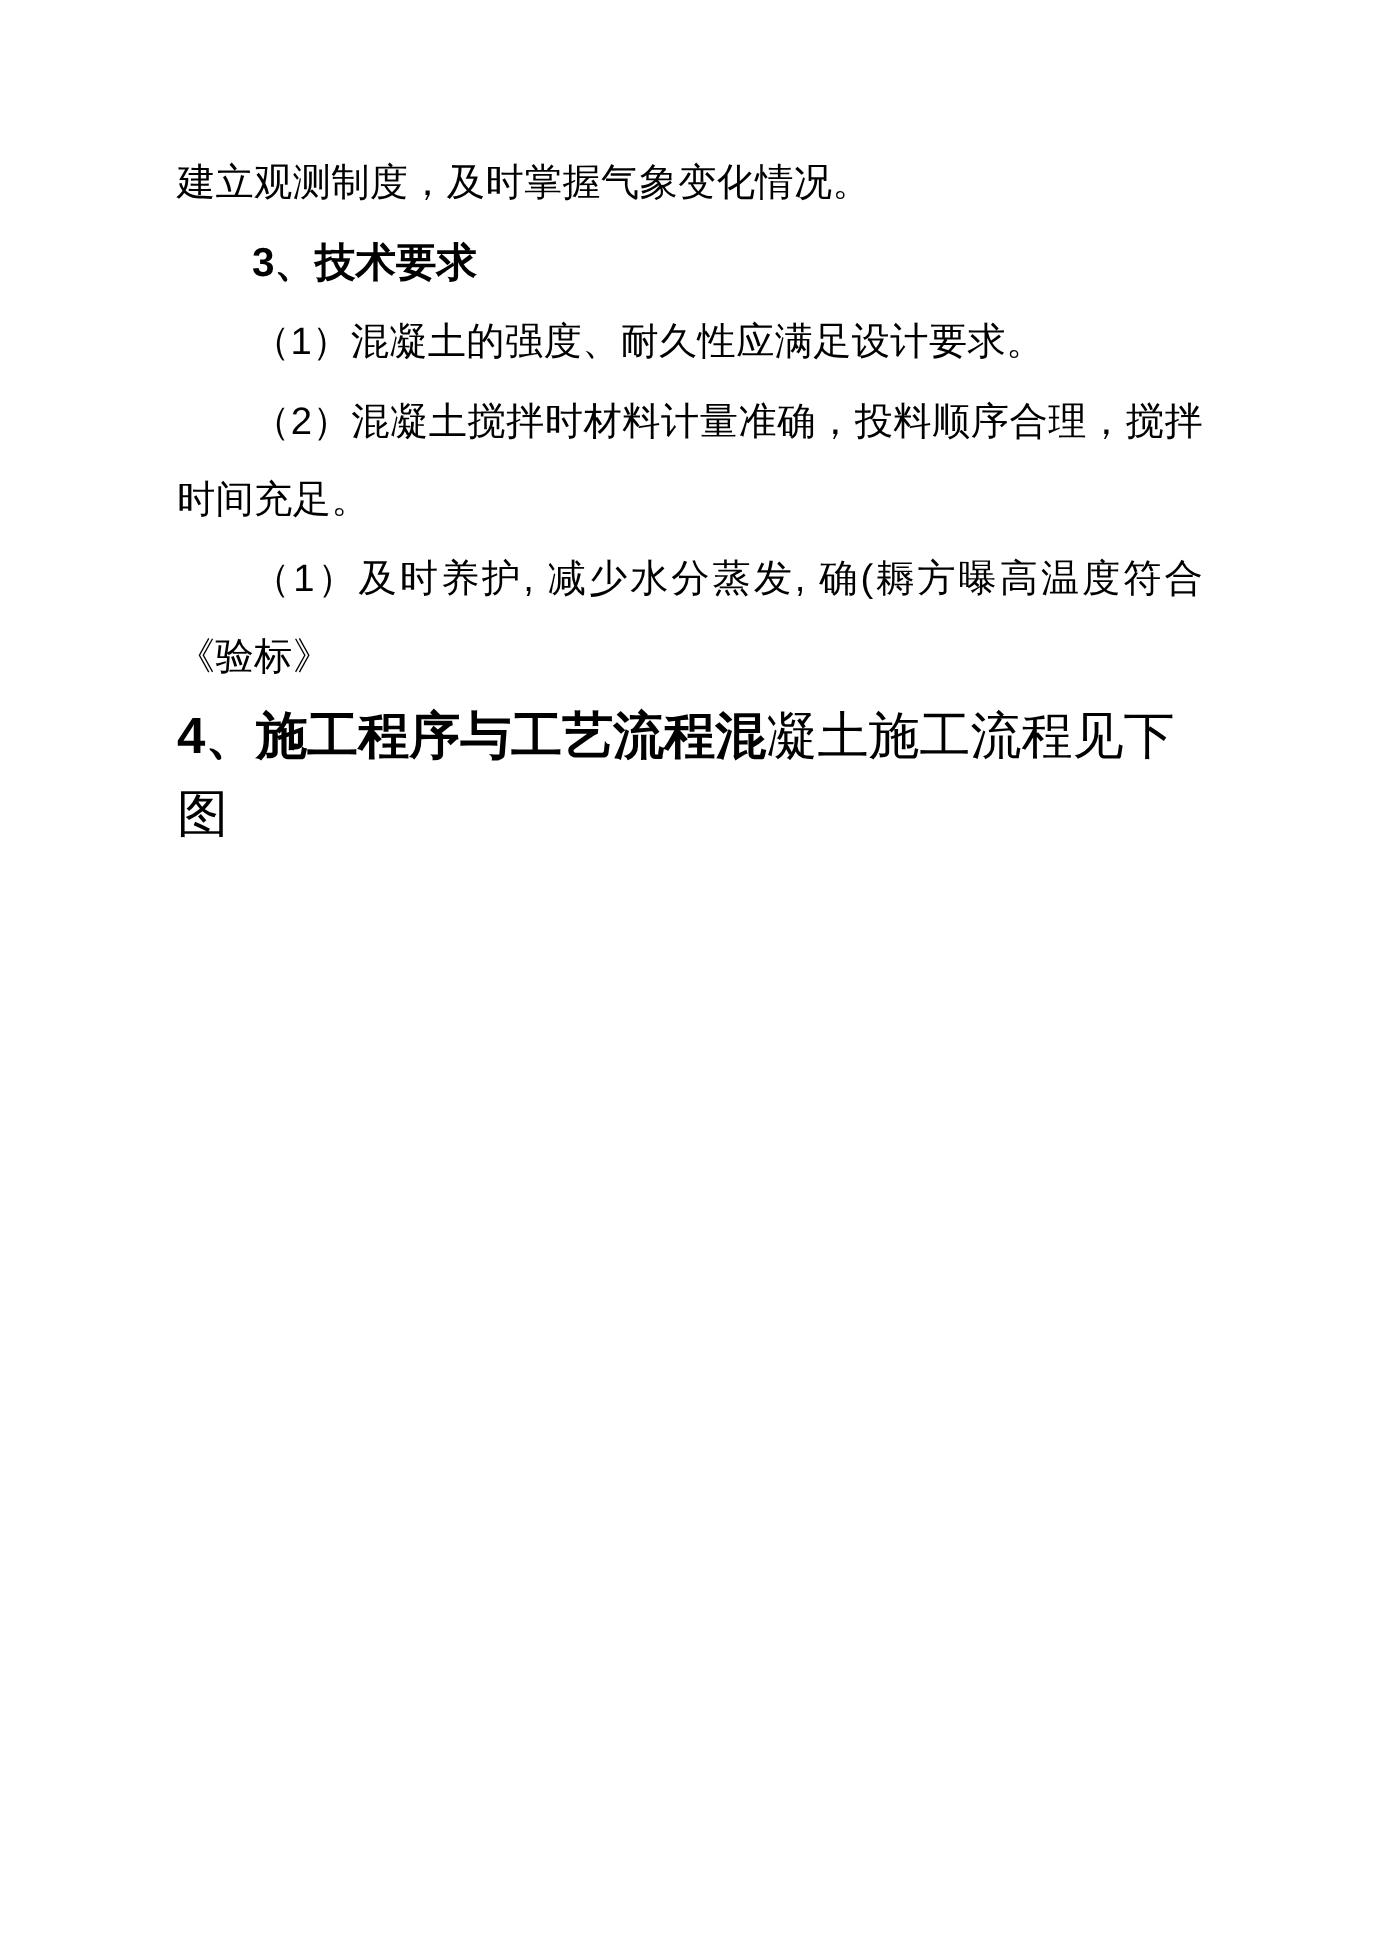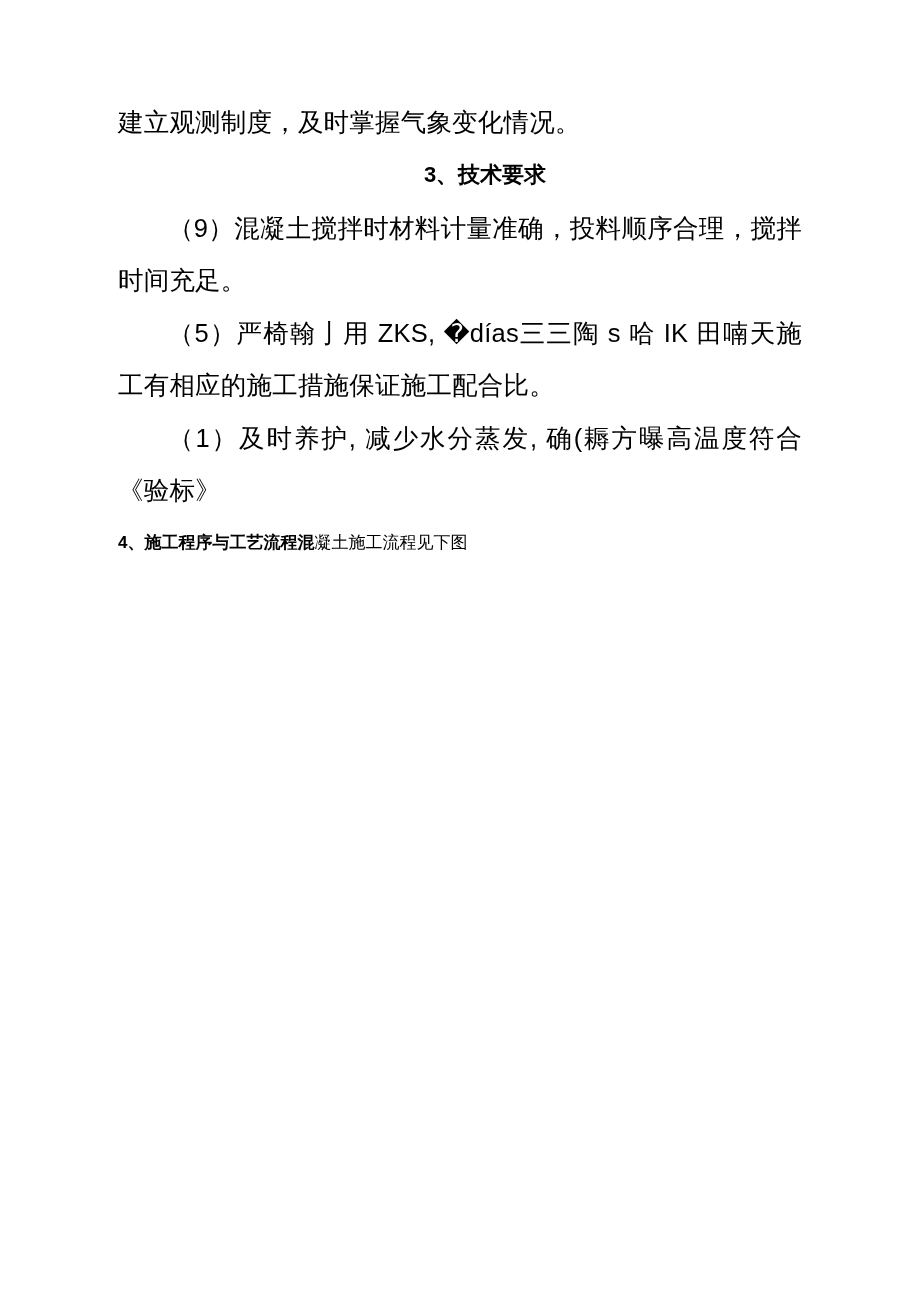--- a/index.html
+++ b/index.html
@@ -34,29 +34,28 @@
     text-justify: inter-ideograph;
     word-break: break-all;
   }
   .indent-1 {
     text-indent: 50px;
   }
   .no-indent {
     text-indent: 0;
   }
   .heading {
-    font-size: 22px;
+    font-size: 27px;
     line-height: 52px;
     font-weight: bold;
     margin: 0 0 1px 0;
     text-indent: 50px;
-    text-align: center;
   }
   .heading-flow {
-    font-size: 17px;
+    font-size: 34px;
     line-height: 52px;
     margin: 0;
     text-indent: 0;
   }
   .heading-flow .bold-part {
     font-weight: bold;
   }
   .blank-area {
     height: 520px;
   }
@@ -64,26 +63,26 @@
 </head>
 <body>
 
 <div class="page">
   <div class="doc-body">
 
     <p class="para no-indent">建立观测制度，及时掌握气象变化情况。</p>
 
     <p class="heading">3、技术要求</p>
 
+    <p class="para indent-1">（1）混凝土的强度、耐久性应满足设计要求。</p>
 
 
 
-    <p class="para indent-1">（9）混凝土搅拌时材料计量准确，投料顺序合理，搅拌时间充足。</p>
+    <p class="para indent-1">（2）混凝土搅拌时材料计量准确，投料顺序合理，搅拌时间充足。</p>
 
-    <p class="para indent-1">（5）严椅翰亅用 ZKS, �días三三陶 s 哈 IK 田喃天施工有相应的施工措施保证施工配合比。</p>
 
 
     <p class="para indent-1">（1）及时养护, 减少水分蒸发, 确(耨方曝高温度符合《验标》</p>
 
     <p class="heading-flow"><span class="bold-part">4、施工程序与工艺流程混</span><span>凝土施工流程见下图</span></p>
 
     <div class="blank-area"></div>
 
   </div>
 </div>

